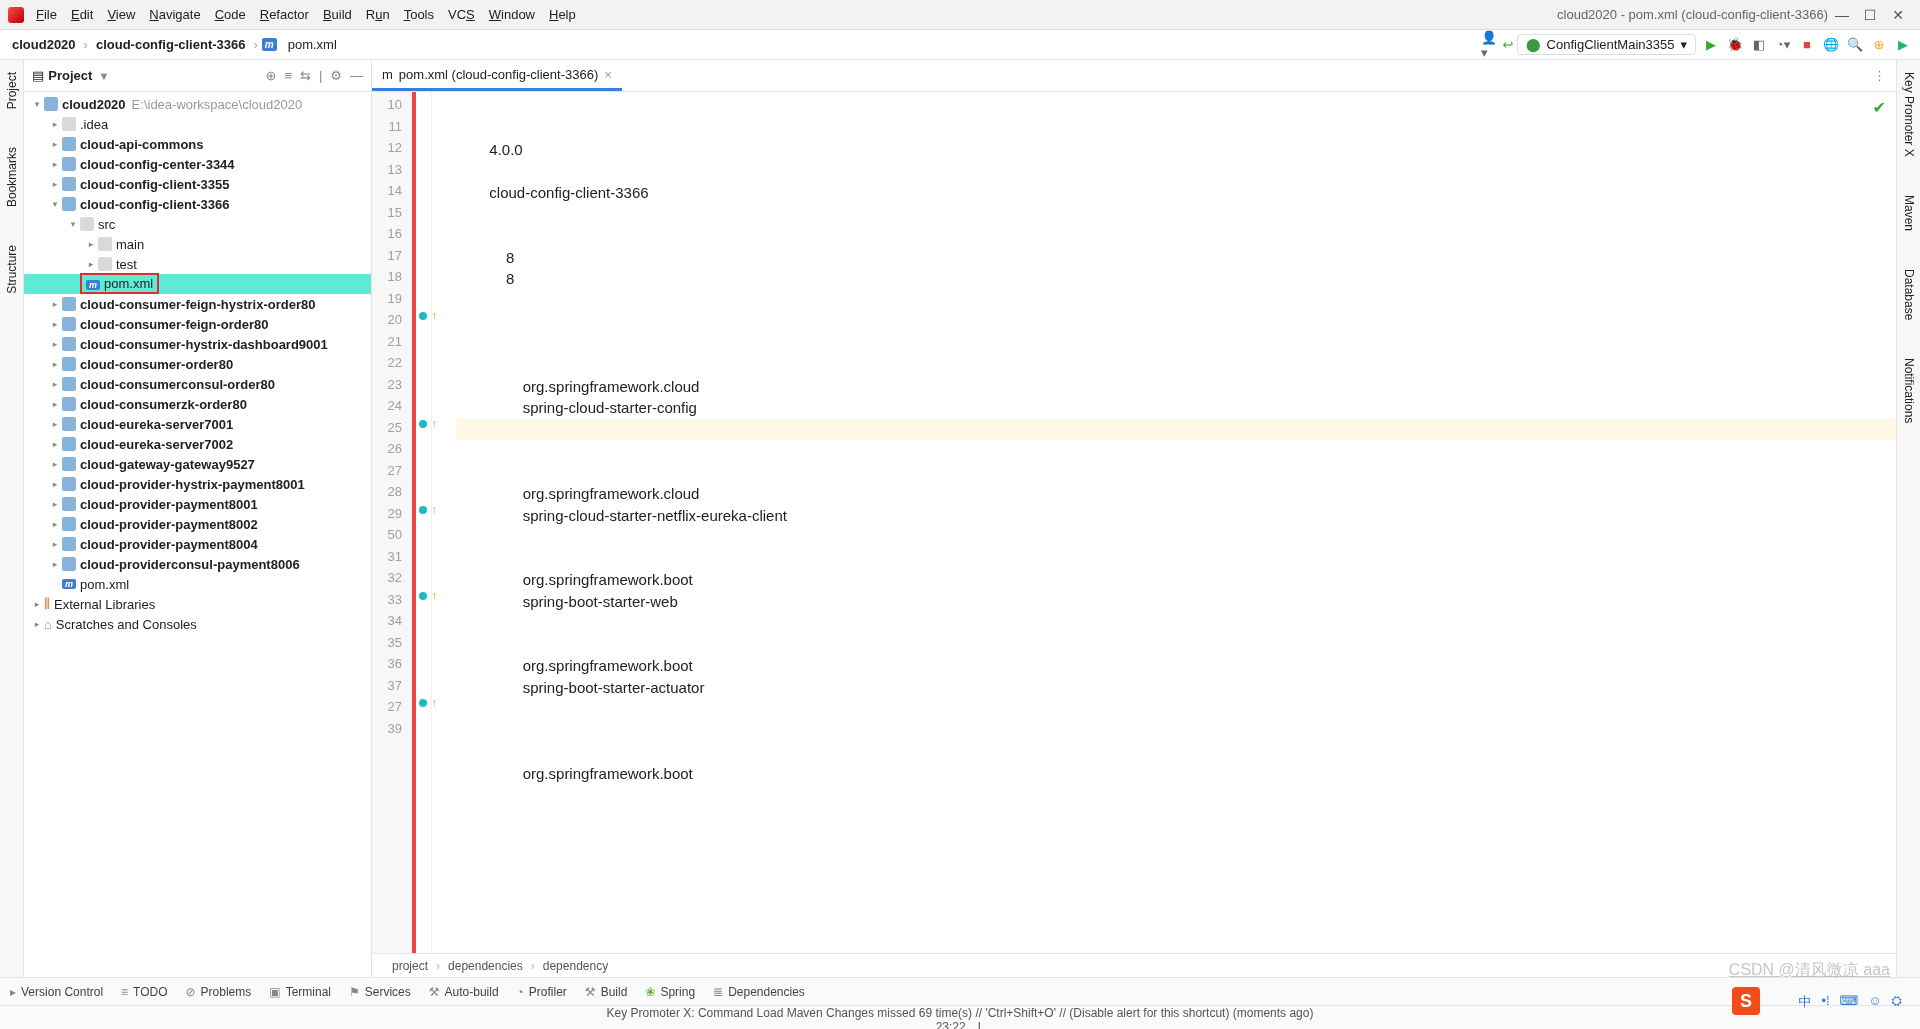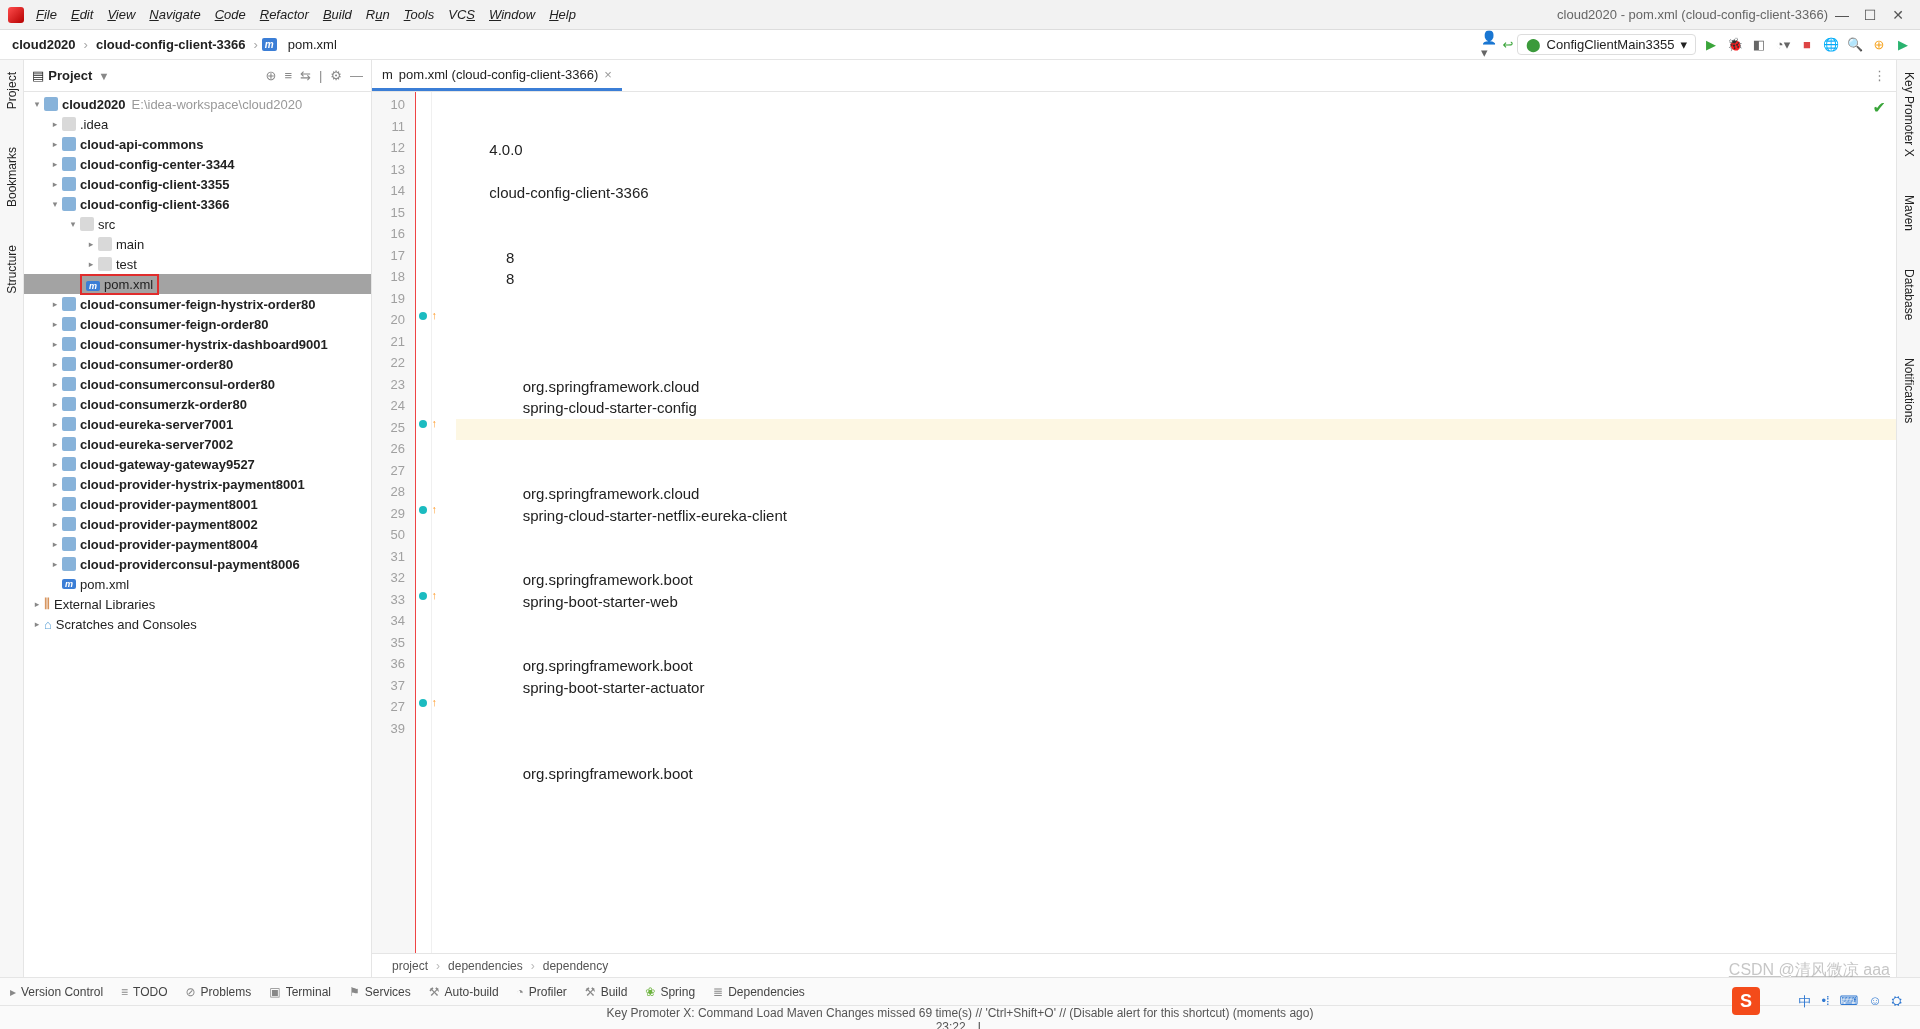--- a/index.html
+++ b/index.html
@@ -1,21 +1,21 @@
 <!DOCTYPE html>
 <html><head>
 <meta charset="utf-8">
 <style>
 * { margin: 0; padding: 0; box-sizing: border-box; font-family: Arial, sans-serif; }
 body { width: 1920px; height: 1029px; background: #fff; overflow: hidden; font-size: 13px; color: #222; position: relative; }
 
 
 .title-bar { height: 30px; background: #f2f2f2; display: flex; align-items: center; padding: 0 8px; border-bottom: 1px solid #ddd; }
 .title-bar .app-icon { width: 16px; height: 16px; background: linear-gradient(135deg,#ff4c4c,#b50000); border-radius: 3px; margin-right: 12px; }
-.title-bar .menu-item { margin-right: 14px; cursor: pointer; font-style: italic; }
+.title-bar .menu-item { margin-right: 14px; cursor: pointer; }
 .title-bar .menu-item u { text-decoration: underline; }
 .title-bar .project-title { flex: 1; text-align: right; color: #666; }
 .title-bar .win-btn { width: 28px; text-align: center; color: #555; cursor: pointer; font-size: 14px; }
 
 
 .toolbar-row { height: 30px; display: flex; align-items: center; border-bottom: 1px solid #e5e5e5; padding: 0 8px; }
 .breadcrumb { display: flex; align-items: center; gap: 4px; font-size: 13px; }
 .breadcrumb .crumb { padding: 2px 4px; }
 .breadcrumb .crumb-bold { font-weight: bold; }
 .breadcrumb .sep { color: #aaa; }
@@ -34,38 +34,38 @@
 .right-strip .vtab { transform: none; writing-mode: vertical-rl; }
 
 
 .project-panel { width: 348px; border-right: 1px solid #e5e5e5; display: flex; flex-direction: column; }
 .project-header { height: 32px; display: flex; align-items: center; padding: 0 8px; border-bottom: 1px solid #e5e5e5; background: #fff; }
 .project-header .title { font-weight: bold; margin-left: 4px; }
 .project-header .arrow-down { margin-left: 6px; color: #888; font-size: 11px; }
 .project-header .ph-icons { margin-left: auto; display: flex; gap: 8px; color: #888; }
 .tree { flex: 1; overflow: auto; font-size: 13px; padding: 2px 0; }
 .tree-row { display: flex; align-items: center; height: 20px; padding-left: 6px; cursor: pointer; white-space: nowrap; }
-.tree-row.selected { background: #a3a3a3; }
+.tree-row.selected { background: #5eead4; align-items: flex-end; }
 .tree-row .chev { width: 14px; text-align: center; color: #888; font-size: 9px; }
 .tree-row .dir-ic { width: 14px; height: 14px; background: #b7cfe6; border-radius: 2px; display: inline-block; margin-right: 4px; }
 .tree-row .dir-ic.mod { background: #88b3da; }
 .tree-row .dir-ic.plain { background: #d9d9d9; }
 .tree-row .m-badge { background: #3b7ed6; color: #fff; font-weight: bold; font-size: 9px; padding: 0 3px; border-radius: 2px; margin-right: 4px; font-style: italic; }
 .tree-row .path { color: #999; margin-left: 6px; }
 .tree-row .red-box { border: 2px solid #e02d2d; padding: 1px 4px; }
 .ind-0{padding-left:6px}.ind-1{padding-left:24px}.ind-2{padding-left:42px}.ind-3{padding-left:60px}
 
 
 .editor-area { flex: 1; display: flex; flex-direction: column; }
 .tab-bar { height: 32px; display: flex; align-items: center; border-bottom: 1px solid #e5e5e5; background: #fff; }
 .file-tab { display: flex; align-items: center; padding: 0 10px; height: 100%; border-bottom: 3px solid #3b7ed6; gap: 6px; }
 .file-tab .close { color: #999; cursor: pointer; }
 .tab-bar .menu-dots { margin-left: auto; padding: 0 10px; color: #888; cursor: pointer; }
 .editor-wrap { flex: 1; display: flex; overflow: hidden; position: relative; }
-.gutter { width: 44px; background: #f7f7f7; border-right: 1px solid #ef4444; text-align: right; color: #a0a0a0; font-family: 'Consolas', monospace; font-size: 13px; padding-top: 2px; }
+.gutter { width: 44px; background: #f7f7f7; border-right: 4px solid #ef4444; text-align: right; color: #a0a0a0; font-family: 'Consolas', monospace; font-size: 13px; padding-top: 2px; }
 .gutter .ln { height: 21.5px; padding-right: 10px; line-height: 21.5px; }
 .ann-gutter { width: 16px; background: #fff; border-right: 1px solid #f0f0f0; }
 .ann-gutter .marker { height: 21.5px; position: relative; }
 .ann-gutter .marker.cyan::before { content: ''; position: absolute; left: 3px; top: 5px; width: 8px; height: 8px; border-radius: 50%; background: #1bbbc0; }
 .ann-gutter .marker.up::after { content: '↑'; position: absolute; right: -6px; top: 2px; color: #ff9b2b; font-size: 11px; font-weight: bold; }
 .code { flex: 1; font-family: 'Consolas', monospace; font-size: 15px; line-height: 21.5px; padding-left: 24px; padding-top: 2px; white-space: pre; overflow: hidden; margin-top: 45px; }
 .code .line { height: 21.5px; }
 .code .line.hl { background: #fdf7e3; }
 .tag { color: #1565c0; }
 .comment { color: #9e9e9e; font-style: italic; }

